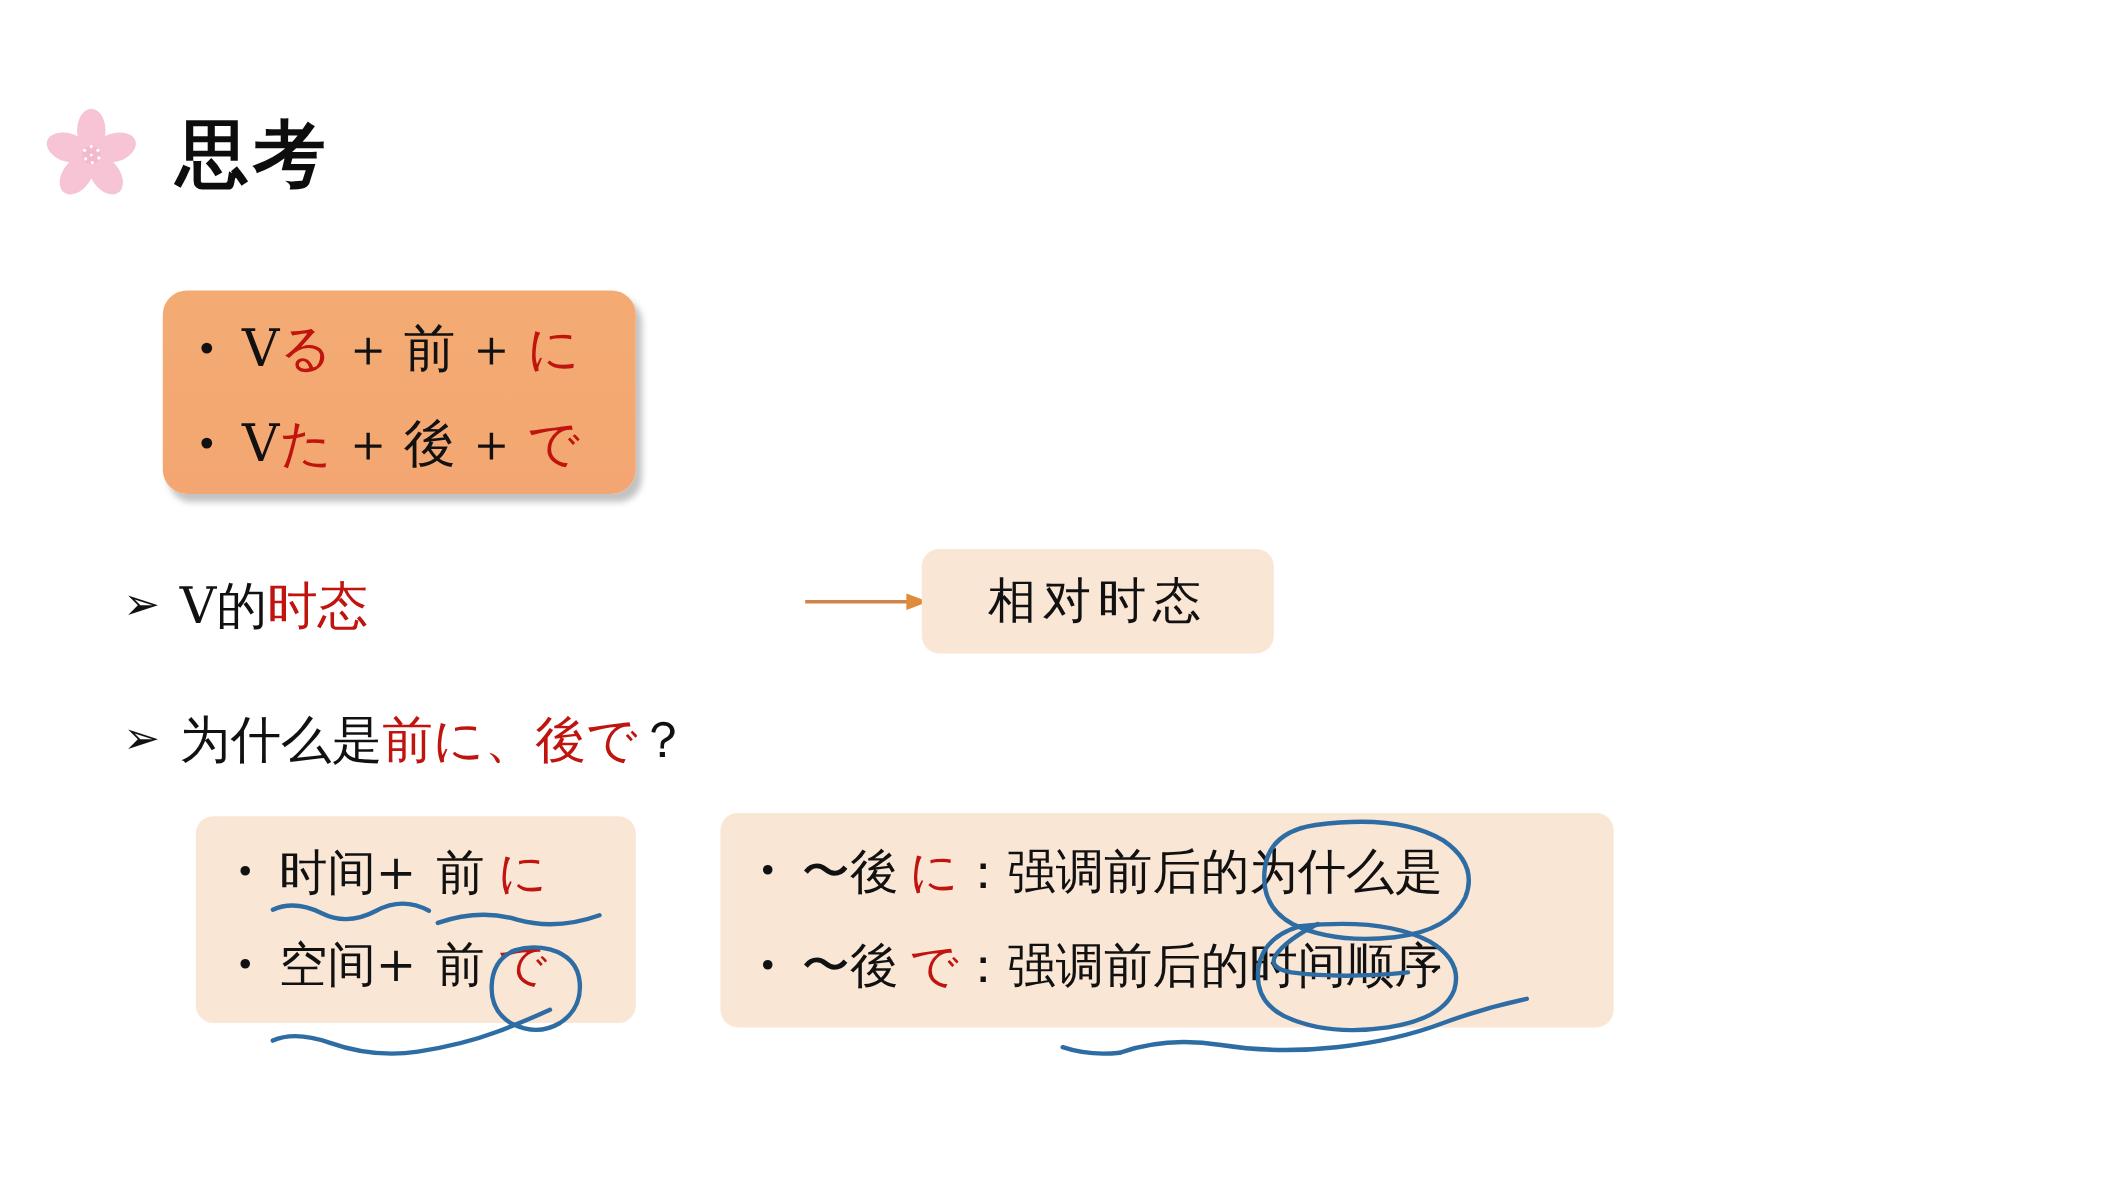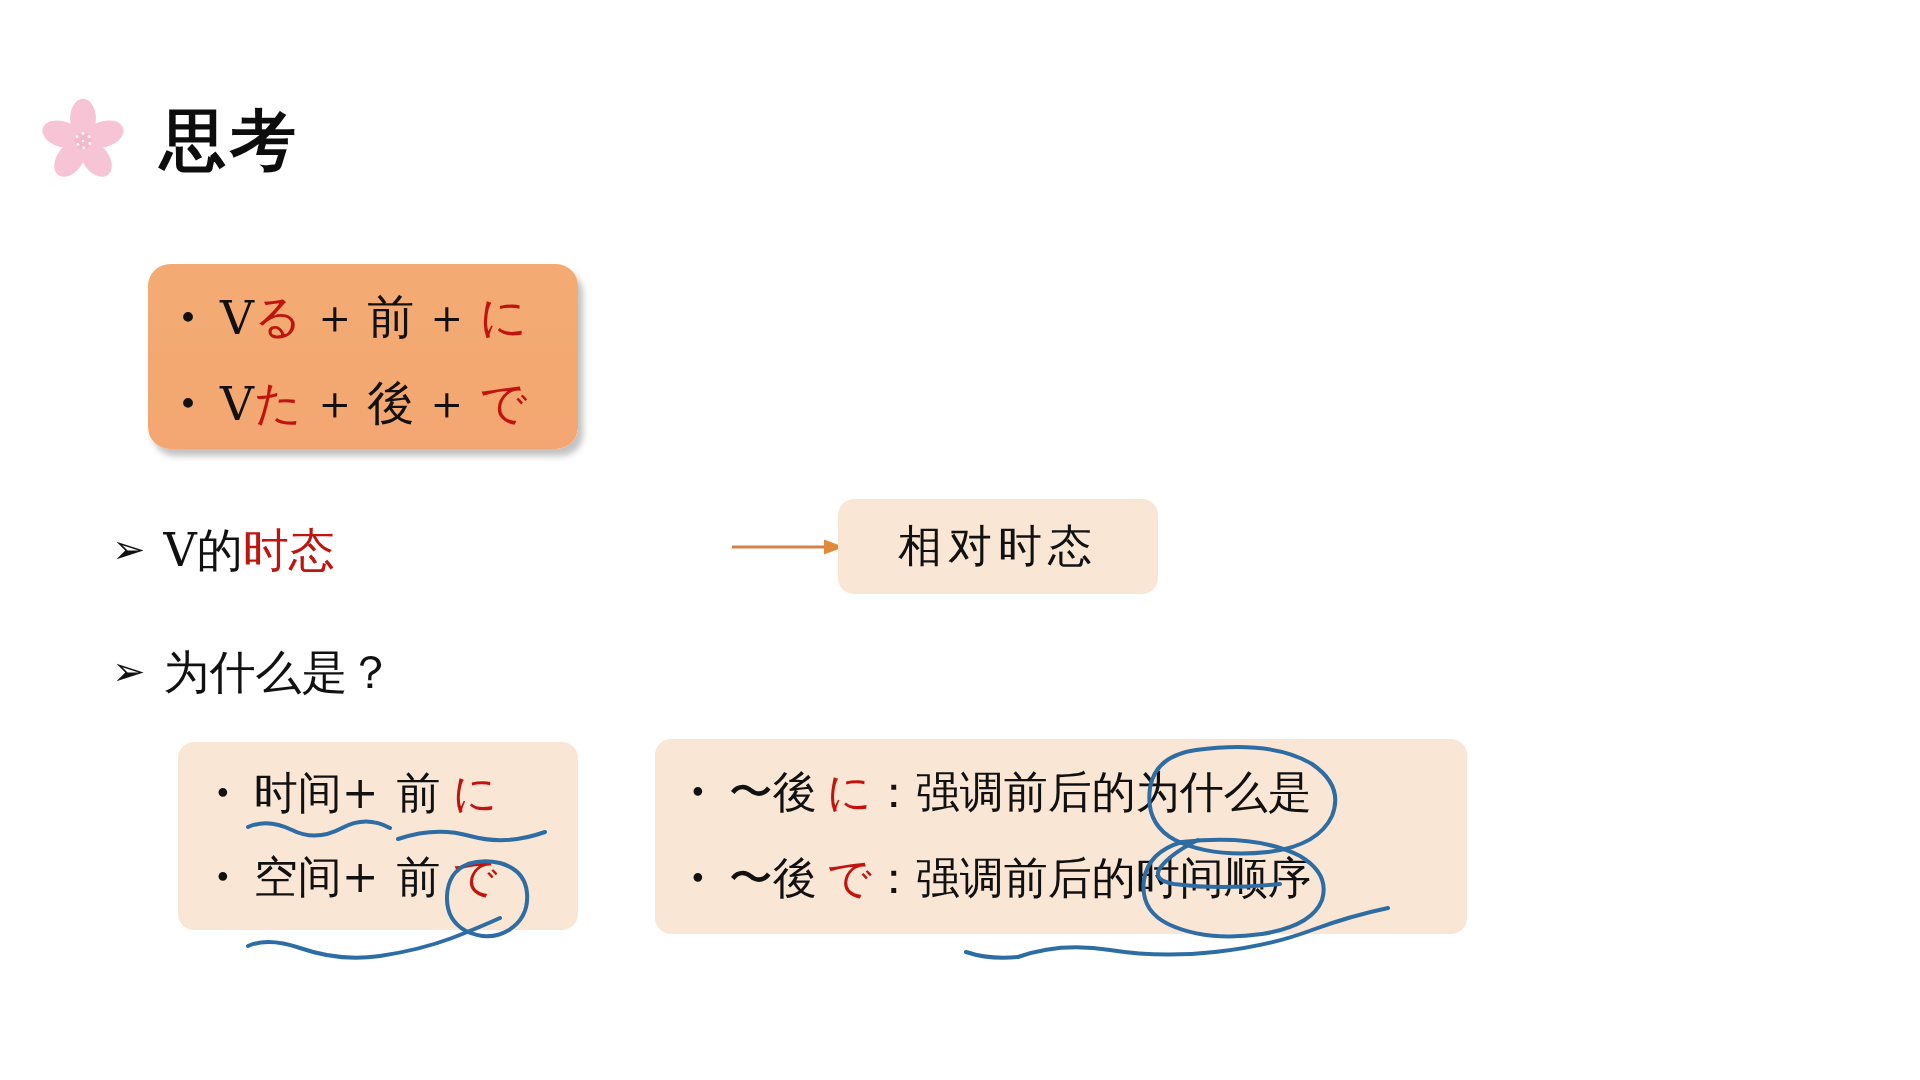--- a/index.html
+++ b/index.html
@@ -148,20 +148,21 @@
     </svg>
   </div>
 
   <div class="peach-box pb-rel">
     <div class="pbx-center">相对时态</div>
   </div>
 
   <div class="qrow q2">
     <span class="arrowmark">➢</span>
     <span class="blk">为什么是</span>
+    <span class="red">前に、後で</span>
     <span class="blk">？</span>
   </div>
 
   <div class="peach-box pb-left">
     <div class="pbx-line pbl-1">
       <span class="dot">•</span>
       <span class="blk">时间+</span>
       <span class="blk" style="margin-left:18px;">前</span>
       <span class="red" style="margin-left:12px;">に</span>
     </div>

